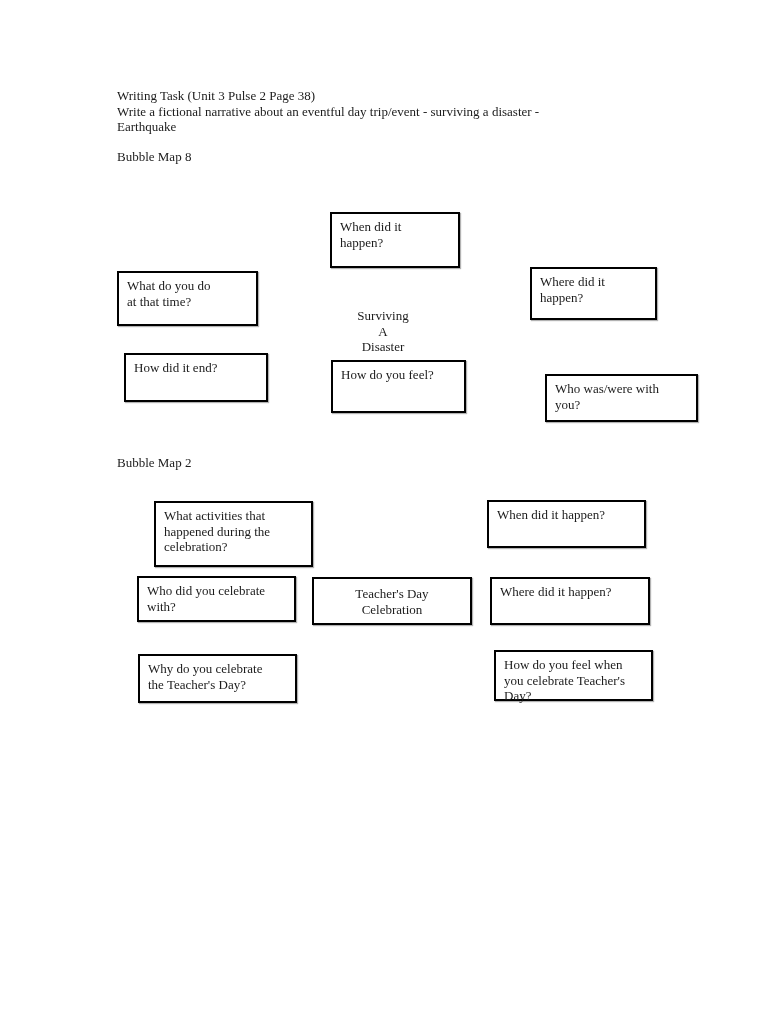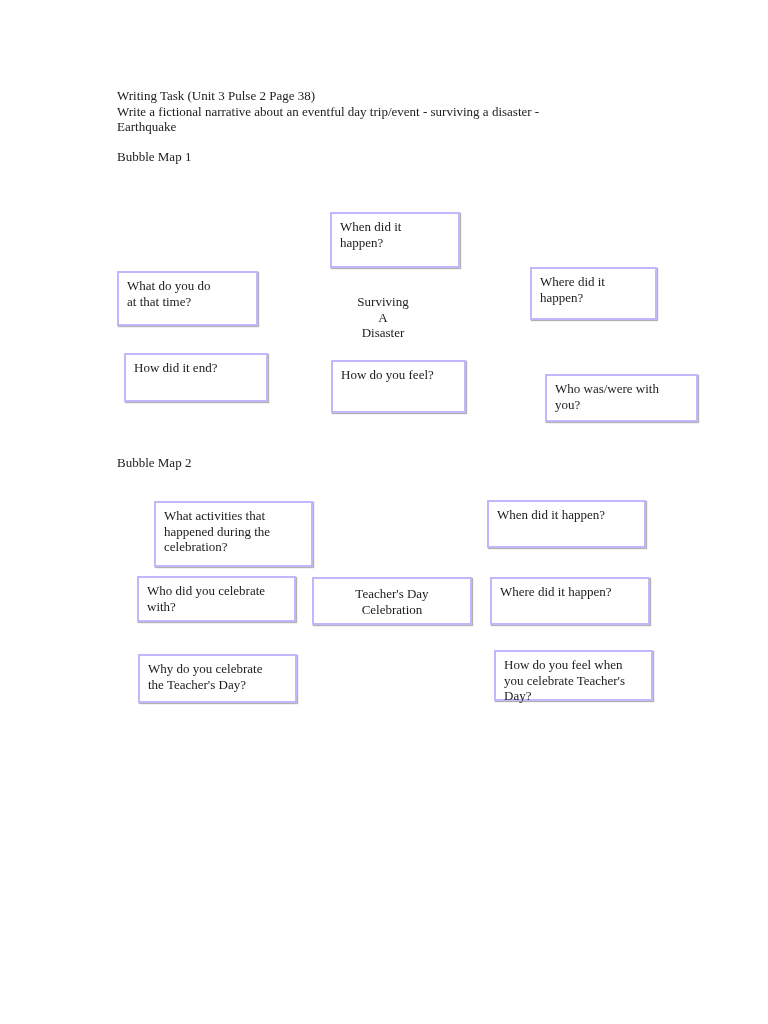--- a/index.html
+++ b/index.html
@@ -27,21 +27,21 @@
   .pre {
     white-space: pre-line;
   }
   .map-title {
     position: absolute;
     left: 117px;
   }
   .bubble-box {
     position: absolute;
     box-sizing: border-box;
-    border: 2px solid #c4b5fd;
+    border: 2px solid #000000;
     background: #ffffff;
     padding: 5px 8px;
     white-space: pre-line;
     box-shadow: 1px 1px 1px rgba(0,0,0,0.30);
   }
   .center-align {
     text-align: center;
   }
   .center-topic {
     position: absolute;
@@ -53,32 +53,32 @@
 <body>
 
 <div class="page">
 
   <div class="header-block">
     <div>Writing Task (Unit 3 Pulse 2 Page 38)</div>
     <div class="pre">Write a fictional narrative about an eventful day trip/event - surviving a disaster -
 Earthquake</div>
   </div>
 
-  <div class="map-title" style="top:149px">Bubble Map 1</div>
+  <div class="map-title" style="top:149px">Bubble Map 8</div>
 
   <div class="bubble-box" style="left:330px; top:212px; width:130px; height:56px">When did it
 happen?</div>
 
   <div class="bubble-box" style="left:117px; top:271px; width:141px; height:55px">What do you do
 at that time?</div>
 
   <div class="bubble-box" style="left:530px; top:267px; width:127px; height:53px">Where did it
 happen?</div>
 
-  <div class="center-topic" style="left:333px; top:294px; width:100px">Surviving
+  <div class="center-topic" style="left:333px; top:308px; width:100px">Surviving
 A
 Disaster</div>
 
   <div class="bubble-box" style="left:331px; top:360px; width:135px; height:53px">How do you feel?</div>
 
   <div class="bubble-box" style="left:124px; top:353px; width:144px; height:49px">How did it end?</div>
 
   <div class="bubble-box" style="left:545px; top:374px; width:153px; height:48px">Who was/were with
 you?</div>
 

